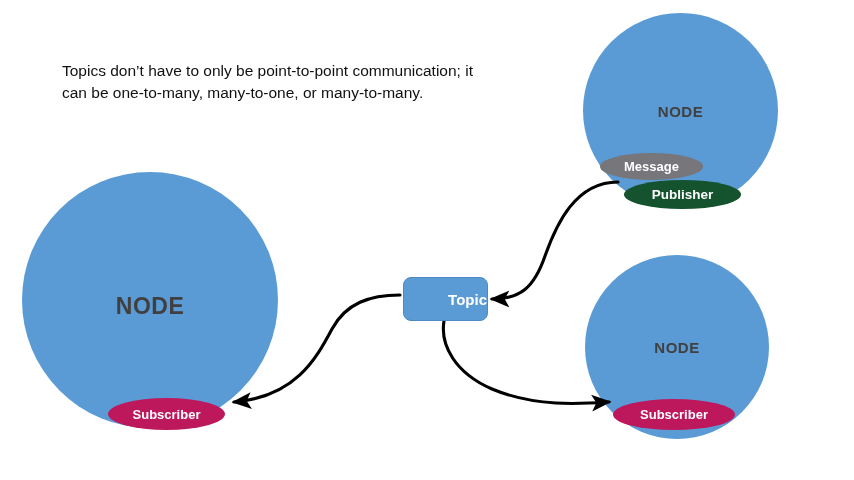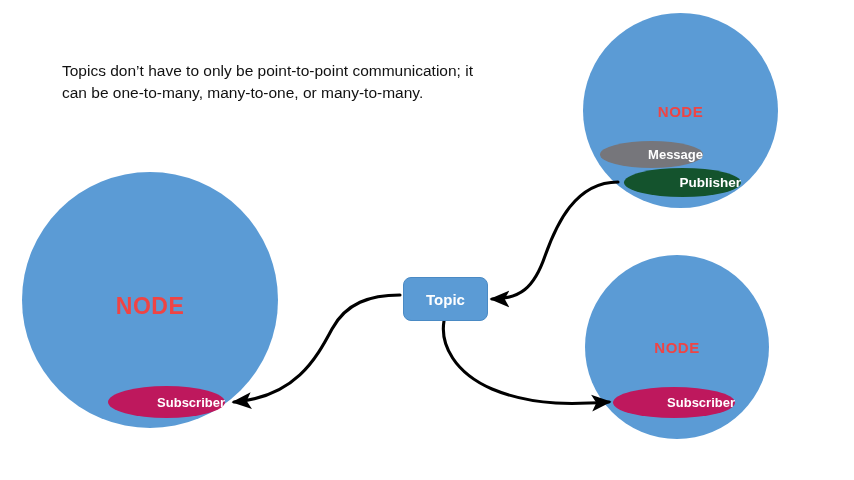--- a/index.html
+++ b/index.html
@@ -32,49 +32,50 @@
     color: #111111;
     white-space: pre-line;
   }
   .node-circle {
     position: absolute;
     border-radius: 50%;
     background: #5b9bd5;
   }
   .node-label {
     position: absolute;
-    color: #ef4444;
+    color: #404040;
     font-weight: bold;
     font-family: "Liberation Sans", sans-serif;
     text-align: center;
     letter-spacing: 0.5px;
     white-space: nowrap;
   }
   .pill {
     position: absolute;
     border-radius: 50%;
     display: flex;
     align-items: center;
-    justify-content: flex-end;
+    justify-content: center;
     color: #ffffff;
     font-weight: bold;
     font-family: "Liberation Sans", sans-serif;
     white-space: nowrap;
+    margin-top: 12px;
   }
   .pill-subscriber { background: #be185d; font-size: 13px; }
   .pill-publisher  { background: #14532d; font-size: 13.5px; }
   .pill-message    { background: #76767b; font-size: 13px; }
   .topic-box {
     position: absolute;
     background: #5b9bd5;
     border: 1px solid #4a8ac4;
     border-radius: 8px;
     display: flex;
     align-items: center;
-    justify-content: center;
+    justify-content: flex-end;
     color: #ffffff;
     font-weight: bold;
     font-size: 15px;
     font-family: "Liberation Sans", sans-serif;
     box-sizing: border-box;
   }
   .arrows {
     position: absolute;
     left: 0; top: 0;
     width: 854px;

